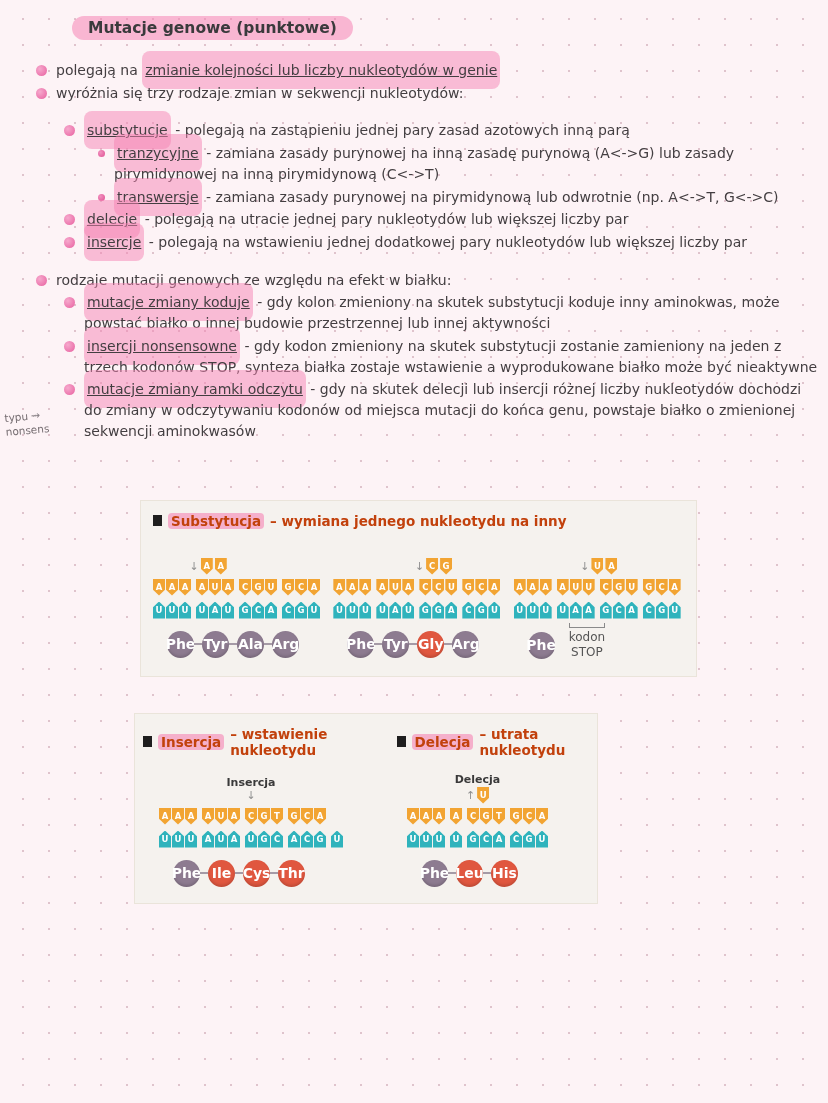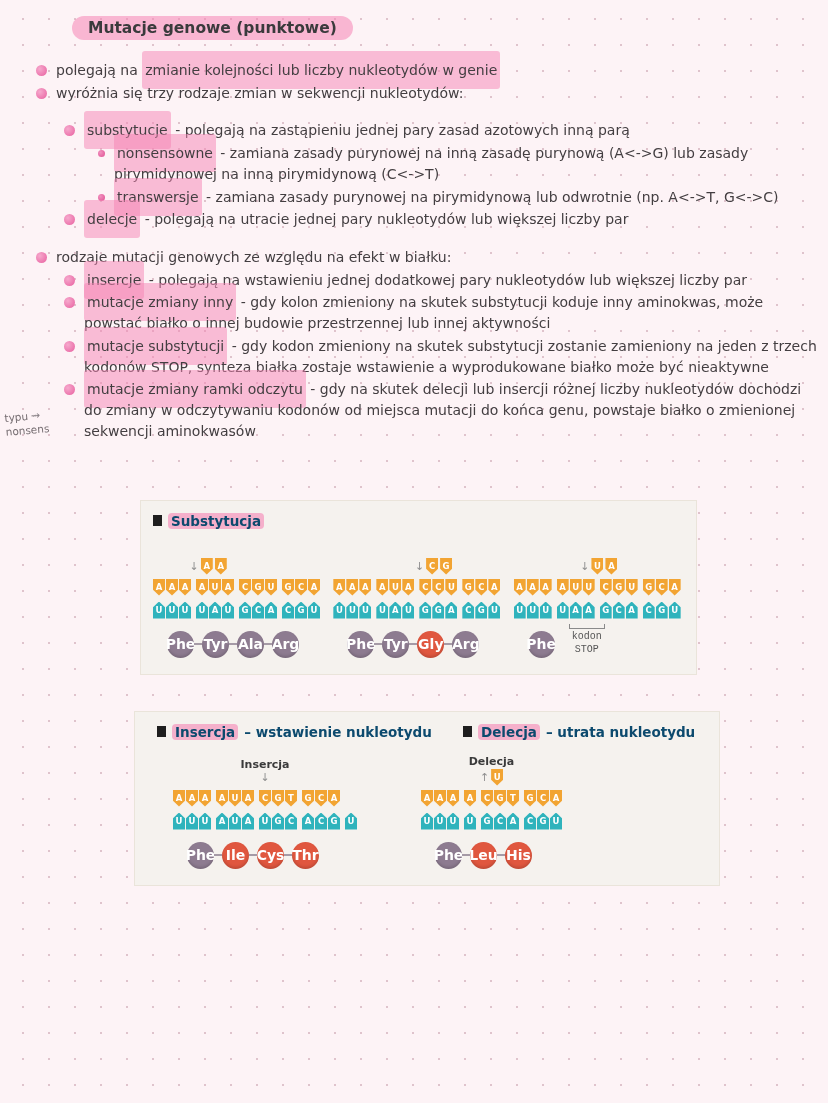--- a/index.html
+++ b/index.html
@@ -33,28 +33,28 @@
   .note-item{display:flex;gap:9px;font-size:14px;line-height:1.48;margin-bottom:2px;}
   .lv1{margin-left:36px;}
   .lv2{margin-left:64px;}
   .lv3{margin-left:98px;}
   .gap{margin-top:17px;text-align:right;}
   .bullet{flex:0 0 auto;width:11px;height:11px;border-radius:50%;margin-top:5px;
     background:radial-gradient(circle at 35% 35%,#f6a9cd,#e85f9f);}
   .lv3 .bullet{width:7px;height:7px;margin-top:7px;
     background:radial-gradient(circle at 35% 35%,#f191bf,#e04f92);}
   .note-text{padding-right:6px;}
-  .kw{background:rgba(245,131,180,.5);border-radius:3px;padding:11px 3px;}
+  .kw{background:rgba(245,131,180,.5);border-radius:8px;padding:11px 3px;text-decoration:underline;}
   .margin-note{position:absolute;left:5px;top:410px;font-size:10.5px;color:#756d71;
     line-height:1.25;transform:rotate(-5deg);}
   .mn-arrow{margin-left:3px;font-size:11px;color:#8a8287;}
   .fig{background:#f5f2ee;border:1px solid #eae4da;}
   .fig1{width:557px;margin:58px 0 0 140px;padding:12px 12px 16px;}
-  .fig2{width:586px;margin:36px 0 0 134px;padding:12px 22px 16px;}
-  .fig-title{display:flex;align-items:center;gap:6px;font-size:13.5px;font-weight:bold;color:#0c4a6e;}
+  .fig2{width:464px;margin:36px 0 0 134px;padding:12px 8px 16px;}
+  .fig-title{display:flex;align-items:center;gap:6px;font-size:13.5px;font-weight:bold;color:#c2410c;}
   .sq{width:9px;height:11px;background:#1e1e1e;flex:0 0 auto;}
   .fig-kw{background:rgba(245,131,180,.6);padding:0 3px;border-radius:4px;}
   .panels{display:flex;gap:10px;margin-top:16px;}
   .panel{flex:1;}
   .float-row{height:34px;display:flex;align-items:flex-end;justify-content:center;gap:3px;padding-bottom:4px;}
   .fl-arrow{color:#8f8f8f;font-size:11px;line-height:1;margin-bottom:3px;}
   .fl-label{font-size:11px;font-weight:bold;color:#3a3a3a;}
   .fl-tiles{display:flex;gap:2px;align-items:flex-end;}
   .strand{display:flex;gap:5px;}
   .codon{display:flex;gap:1px;}
@@ -64,21 +64,21 @@
   .tile.teal{background:var(--nucleotide-teal);clip-path:polygon(50% 0,100% 34%,100% 100%,0 100%,0 34%);}
   .strand.bottom{margin-top:6px;}
   .amino-row{display:flex;align-items:center;margin-top:12px;margin-left:14px;}
   .amino{flex:0 0 auto;width:27px;height:27px;border-radius:50%;color:#fff;font-size:14px;font-weight:bold;
     display:flex;align-items:center;justify-content:center;box-shadow:inset 0 -2px 3px rgba(0,0,0,.15);}
   .amino.gray{background:var(--amino-neutral);}
   .amino.red{background:var(--amino-changed);}
   .link{width:8px;height:2px;background:#a59aa6;}
   .stop-wrap{margin-left:14px;display:flex;flex-direction:column;align-items:center;margin-top:-8px;}
   .stop-brk{width:36px;height:5px;border:1px solid #8a8a8a;border-top:none;margin-bottom:2px;}
-  .stop-text{font-size:10px;color:#555;text-align:center;line-height:1.25;font-family:Liberation Mono, monospace;}
+  .stop-text{font-size:12px;color:#555;text-align:center;line-height:1.25;}
   .fig2-titles{display:flex;}
   .fig2-titles .fig-title:first-child{width:306px;}
   .panels2{display:flex;gap:64px;margin-top:4px;padding-left:16px;}
   .panel2 .float-row{flex-direction:column;align-items:center;justify-content:flex-end;height:46px;gap:1px;}
 </style>
 </head>
 <body>
 
 <div class="title-row">
   <span class="title">Mutacje genowe (punktowe)</span>
@@ -92,61 +92,62 @@
     <div class="note-item lv1">
       <span class="bullet"></span>
       <span class="note-text"><span>wyróżnia się trzy rodzaje zmian w sekwencji nukleotydów:</span></span>
     </div>
     <div class="note-item lv2 gap">
       <span class="bullet"></span>
       <span class="note-text"><span class="kw">substytucje</span><span> - polegają na zastąpieniu jednej pary zasad azotowych inną parą</span></span>
     </div>
     <div class="note-item lv3">
       <span class="bullet"></span>
-      <span class="note-text"><span class="kw">nonsensowne</span><span> - zamiana zasady purynowej na inną zasadę purynową (A&lt;-&gt;G) lub zasady pirymidynowej na inną pirymidynową (C&lt;-&gt;T)</span></span>
+      <span class="note-text"><span class="kw">tranzycyjne</span><span> - zamiana zasady purynowej na inną zasadę purynową (A&lt;-&gt;G) lub zasady pirymidynowej na inną pirymidynową (C&lt;-&gt;T)</span></span>
     </div>
     <div class="note-item lv3">
       <span class="bullet"></span>
       <span class="note-text"><span class="kw">transwersje</span><span> - zamiana zasady purynowej na pirymidynową lub odwrotnie (np. A&lt;-&gt;T, G&lt;-&gt;C)</span></span>
     </div>
     <div class="note-item lv2">
       <span class="bullet"></span>
       <span class="note-text"><span class="kw">delecje</span><span> - polegają na utracie jednej pary nukleotydów lub większej liczby par</span></span>
     </div>
+    <div class="note-item lv2">
+      <span class="bullet"></span>
+      <span class="note-text"><span class="kw">insercje</span><span> - polegają na wstawieniu jednej dodatkowej pary nukleotydów lub większej liczby par</span></span>
+    </div>
     <div class="note-item lv1 gap">
       <span class="bullet"></span>
       <span class="note-text"><span>rodzaje mutacji genowych ze względu na efekt w białku:</span></span>
     </div>
     <div class="note-item lv2">
       <span class="bullet"></span>
-      <span class="note-text"><span class="kw">insercje</span><span> - polegają na wstawieniu jednej dodatkowej pary nukleotydów lub większej liczby par</span></span>
+      <span class="note-text"><span class="kw">mutacje zmiany koduje</span><span> - gdy kolon zmieniony na skutek substytucji koduje inny aminokwas, może powstać białko o innej budowie przestrzennej lub innej aktywności</span></span>
     </div>
     <div class="note-item lv2">
       <span class="bullet"></span>
-      <span class="note-text"><span class="kw">mutacje zmiany inny</span><span> - gdy kolon zmieniony na skutek substytucji koduje inny aminokwas, może powstać białko o innej budowie przestrzennej lub innej aktywności</span></span>
-    </div>
-    <div class="note-item lv2">
-      <span class="bullet"></span>
-      <span class="note-text"><span class="kw">mutacje substytucji</span><span> - gdy kodon zmieniony na skutek substytucji zostanie zamieniony na jeden z trzech kodonów STOP, synteza białka zostaje wstawienie a wyprodukowane białko może być nieaktywne</span></span>
+      <span class="note-text"><span class="kw">insercji nonsensowne</span><span> - gdy kodon zmieniony na skutek substytucji zostanie zamieniony na jeden z trzech kodonów STOP, synteza białka zostaje wstawienie a wyprodukowane białko może być nieaktywne</span></span>
     </div>
     <div class="note-item lv2">
       <span class="bullet"></span>
       <span class="note-text"><span class="kw">mutacje zmiany ramki odczytu</span><span> - gdy na skutek delecji lub insercji różnej liczby nukleotydów dochodzi do zmiany w odczytywaniu kodonów od miejsca mutacji do końca genu, powstaje białko o zmienionej sekwencji aminokwasów</span></span>
     </div>
   </div>
 
 <div class="margin-note">
   <div><span>typu</span><span class="mn-arrow">⇝</span></div>
   <div>nonsens</div>
 </div>
 
 <div class="fig fig1">
   <div class="fig-title">
     <span class="sq"></span>
     <span class="fig-kw">Substytucja</span>
+    <span>– wymiana jednego nukleotydu na inny</span>
   </div>
   <div class="panels" id="sub-panels">
       <div class="panel">
         <div class="float-row" style="transform: translateX(-30px);">
           <div class="fl-tiles">
             <span class="fl-arrow">↓</span>
             <span class="tile orange">A</span>
             <span class="tile orange">A</span>
           </div>
         </div>

